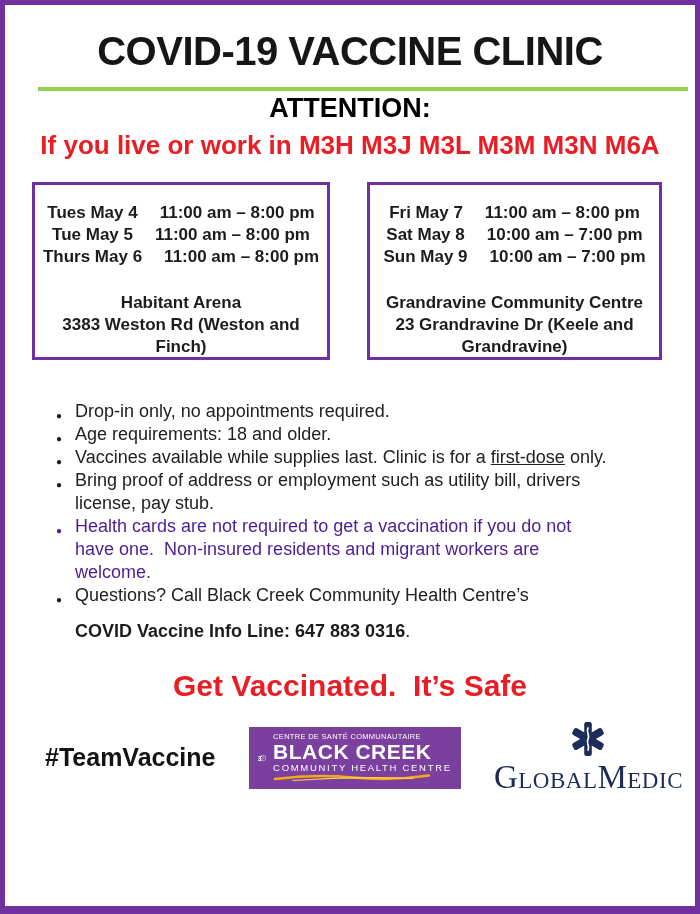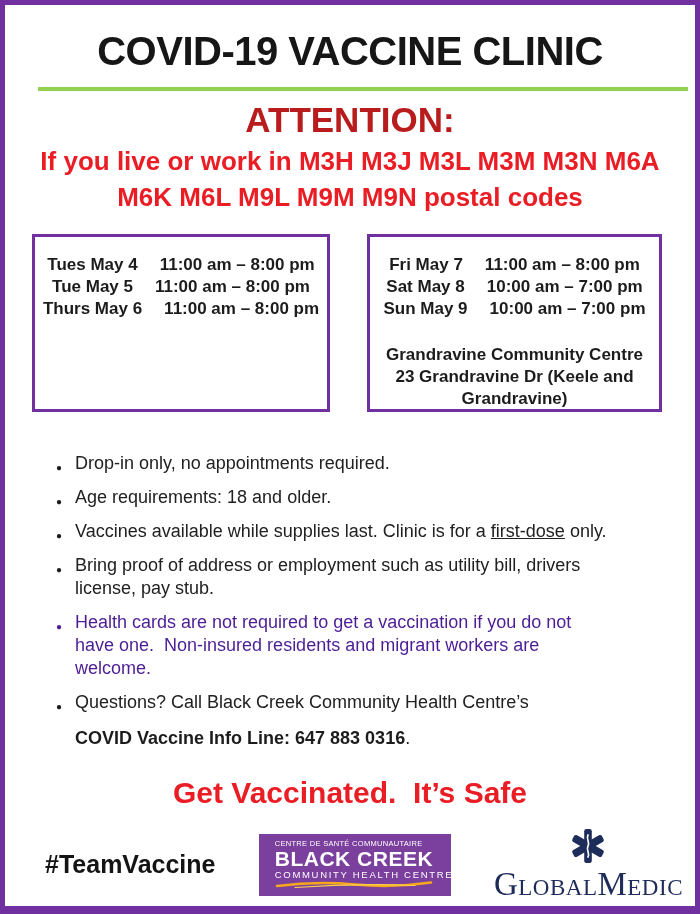--- a/index.html
+++ b/index.html
@@ -8,63 +8,63 @@
     border: 5px solid #7030A0; border-bottom-width: 8px;
     background: #fff; overflow: hidden; position: relative;
     font-family: "Liberation Sans", sans-serif; color: #212121;
   }
   .title {
     text-align: center; margin-top: 24px;
     font-size: 40px; font-weight: bold; color: #161616; letter-spacing: -0.5px;
   }
   .rule { height: 4px; background: #92D050; margin: 13px 7px 0 33px; }
   .attention {
-    text-align: center; margin-top: 9px;
-    font-size: 35px; font-weight: bold; color: #b91c1c;
+    text-align: center; margin-top: 2px;
+    font-size: 27px; font-weight: bold; color: #000000;
   }
   .postal {
     text-align: center; margin-top: 3px; line-height: 36px;
     font-size: 26px; font-weight: bold; color: #EA1C24;
   }
   .boxes {
     display: flex; justify-content: space-between;
     padding: 0 33px 0 27px; margin-top: 19px; border-radius: 21px;
   }
   .clinic-box {
     border: 3px solid #7030A0; box-sizing: border-box; height: 178px;
     padding-top: 17px; text-align: center;
     font-weight: bold; font-size: 17px; color: #1c1c1c;
   }
   .clinic-box.left { width: 298px; }
   .clinic-box.right { width: 295px; }
   .sched-line { display: flex; justify-content: center; gap: 22px; line-height: 22px; }
   .venue-block { margin-top: 24px; line-height: 22px; padding: 0 8px; }
   .bullets { list-style: none; margin: 40px 22px 0 50px; padding: 0; }
-  .bullets li { position: relative; padding-left: 20px; font-size: 18px; line-height: 23px; margin-top: 11px; }
+  .bullets li { position: relative; padding-left: 20px; font-size: 18px; line-height: 23px; margin-top: 0; }
   .bullets li:first-child { margin-top: 0; }
   .bullets li::before {
     content: "\25CF"; position: absolute; left: 1px; top: 4px;
     font-size: 10px; color: #1c1c1c;
   }
   .bullets li.muted, .bullets li.muted::before { color: #4c1d95; }
   .bline { display: block; }
   .u { text-decoration: underline; }
   .phone-line { margin-top: 13px; font-weight: bold; color: #1c1c1c; }
   .phone-line .suffix { font-weight: normal; }
   .get-vax {
     text-align: center; margin-top: 26px;
     font-size: 30px; font-weight: bold; color: #EA1C24;
   }
   .footer {
     display: flex; align-items: center; justify-content: space-between;
     margin-top: 18px; padding: 0 12px 0 40px;
   }
   .hashtag { font-size: 25px; font-weight: bold; color: #141414; }
   .bc-logo {
-    width: 192px; height: 62px; background: #7B3F9E; box-sizing: border-box;
+    width: 212px; height: 62px; background: #7B3F9E; box-sizing: border-box;
     display: flex; align-items: center; padding: 5px 9px; gap: 7px;
   }
   .bc-text { display: flex; flex-direction: column; line-height: 1.05; color: #fff; }
   .bc-fr { font-size: 7.5px; letter-spacing: 0.3px; white-space: nowrap; }
   .bc-name { font-size: 21px; font-weight: bold; letter-spacing: 0.5px; white-space: nowrap; }
   .bc-sub { font-size: 9.5px; letter-spacing: 1.7px; white-space: nowrap; }
   .gm-logo { display: flex; align-items: center; gap: 4px; flex-direction: column; }
   .gm-name {
     font-family: "Liberation Serif", serif; font-variant: small-caps;
     font-size: 33px; color: #1E2C5A; letter-spacing: 0.5px; line-height: 1;
@@ -74,37 +74,40 @@
 <body>
 
 <div class="page">
 
   <div class="title">COVID-19 VACCINE CLINIC</div>
   <div class="rule"></div>
 
   <div class="attention">ATTENTION:</div>
   <div class="postal">
     <span class="bline">If you live or work in M3H M3J M3L M3M M3N M6A</span>
-    <span class="bline">M6K M6L M9L M9M M9N postal codes</span>
   </div>
 
   <div class="boxes">
 
     <div class="clinic-box left">
       <div class="sched-line">
         <span>Tues May 4</span>
         <span>11:00 am – 8:00 pm</span>
       </div>
       <div class="sched-line">
         <span>Tue May 5</span>
         <span>11:00 am – 8:00 pm</span>
       </div>
       <div class="sched-line">
         <span>Thurs May 6</span>
         <span>11:00 am – 8:00 pm</span>
+      </div>
+      <div class="venue-block">
+        <span class="bline">Habitant Arena</span>
+        <span class="bline">3383 Weston Rd (Weston and Finch)</span>
       </div>
     </div>
 
     <div class="clinic-box right">
       <div class="sched-line">
         <span>Fri May 7</span>
         <span>11:00 am – 8:00 pm</span>
       </div>
       <div class="sched-line">
         <span>Sat May 8</span>

